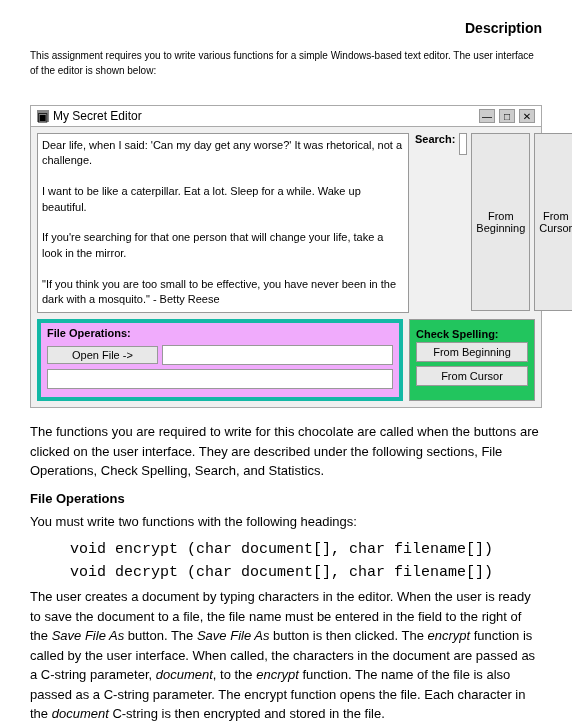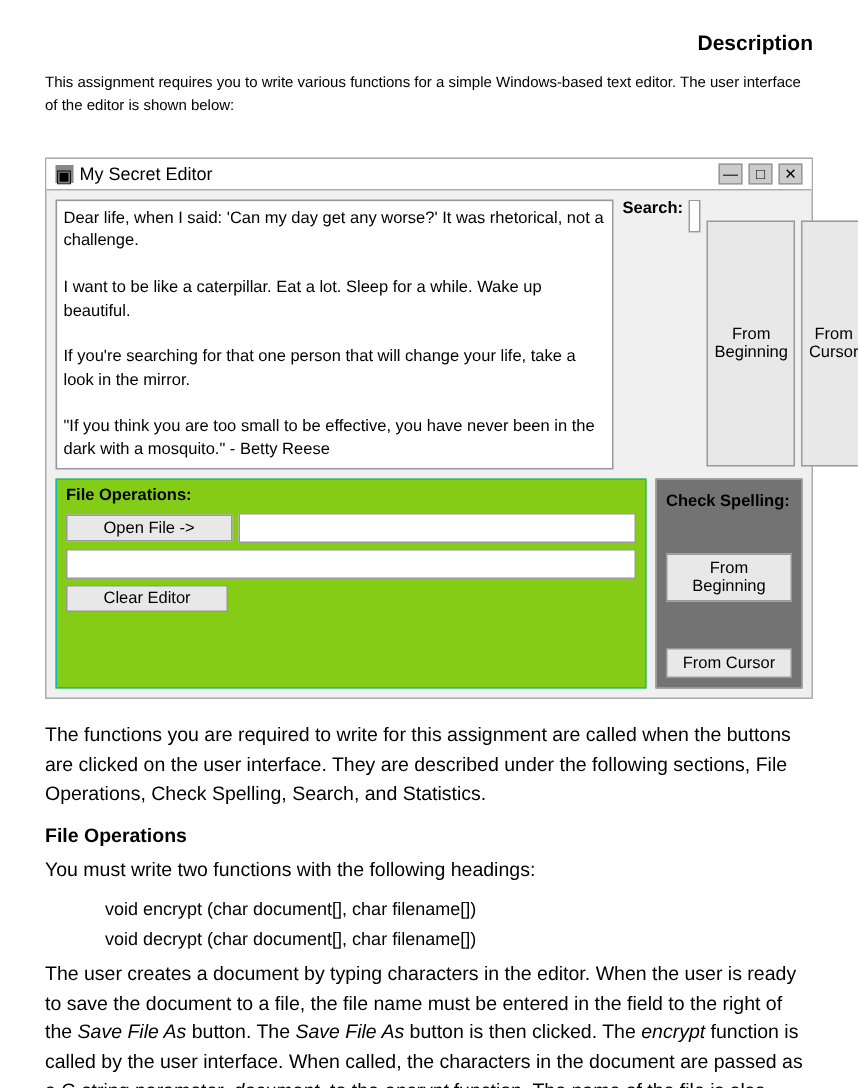--- a/index.html
+++ b/index.html
@@ -156,21 +156,20 @@
     }
 
     .right-btn {
       width: 100%;
       font-size: 11px;
       padding: 3px 4px;
       border: 1px solid #999;
       background: #e8e8e8;
       cursor: pointer;
       margin-bottom: 2px;
-      margin-top: 14px;
     }
 
     .right-section-label {
       font-size: 11px;
       font-weight: bold;
       margin-top: 4px;
     }
 
     .spacer {
       flex: 1;
@@ -183,50 +182,50 @@
       margin-bottom: 10px;
     }
 
     .section-heading {
       font-weight: bold;
       font-size: 13px;
       margin-bottom: 6px;
     }
 
     .code-block {
-      font-family: Liberation Sans, sans-serif;
-      font-size: 12px;
+      font-family: Liberation Mono, monospace;
+      font-size: 15px;
       margin: 6px 0 6px 40px;
     }
 
     em {
       font-style: italic;
     }
 
     .window-bottom {
       display: flex;
       gap: 6px;
       padding: 0 6px 6px 6px;
     }
 
     .bottom-left {
       flex: 1;
-      border: 1px solid #14b8a6;
+      border: 4px solid #14b8a6;
       padding: 4px 6px;
-      background: #84cc16;
+      background: #f0abfc;
     }
 
     .bottom-right {
-      width: 98px;
+      width: 126px;
       border: 1px solid #999;
       padding: 4px 6px;
-      background: #737373;
+      background: #22c55e;
       display: flex;
       flex-direction: column;
-      gap: 15px;
+      gap: 2px;
     }
   </style>
 </head>
 <body>
 
 <div class="page-title">Description</div>
 
 <div class="intro-text">This assignment requires you to write various functions for a simple Windows-based text editor. The user interface of the editor is shown below:</div>
 
 <div class="window">
@@ -272,34 +271,31 @@
 
     <div class="bottom-left">
       <div class="section-label">File Operations:</div>
       <div class="file-ops-row">
         <button>Open File -&gt;</button>
         <input type="text" style="flex: 1 1 0%; height: 20px; font-size: 11px; border: 1px solid rgb(153, 153, 153); padding: 1px 3px; background: rgb(255, 255, 255);">
       </div>
       <div class="file-ops-row">
         <input type="text" style="flex: 1 1 0%; height: 20px; font-size: 11px; border: 1px solid rgb(153, 153, 153); padding: 1px 3px; background: rgb(255, 255, 255);">
       </div>
-      <div class="file-ops-row clear-btn-row">
-        <button>Clear Editor</button>
-      </div>
     </div>
 
     <div class="bottom-right">
       <div class="right-section-label">Check Spelling:</div>
       <button class="right-btn">From Beginning</button>
       <button class="right-btn">From Cursor</button>
     </div>
   </div>
 </div>
 
-<div class="body-text">The functions you are required to write for this assignment are called when the buttons are clicked on the user interface. They are described under the following sections, File Operations, Check Spelling, Search, and Statistics.</div>
+<div class="body-text">The functions you are required to write for this chocolate are called when the buttons are clicked on the user interface. They are described under the following sections, File Operations, Check Spelling, Search, and Statistics.</div>
 
 <div class="section-heading">File Operations</div>
 
 <div class="body-text">You must write two functions with the following headings:</div>
 
 <div class="code-block">void encrypt (char document[], char filename[])</div>
 <div class="code-block">void decrypt (char document[], char filename[])</div>
 
 <div class="body-text">
   The user creates a document by typing characters in the editor. When the user is ready to save the document to a file, the file name must be entered in the field to the right of the <em>Save File As</em> button. The <em>Save File As</em> button is then clicked. The <em>encrypt</em> function is called by the user interface. When called, the characters in the document are passed as a C-string parameter, <em>document</em>, to the <em>encrypt</em> function. The name of the file is also passed as a C-string parameter. The encrypt function opens the file.  Each character in the <em>document</em> C-string is then encrypted and stored in the file.

